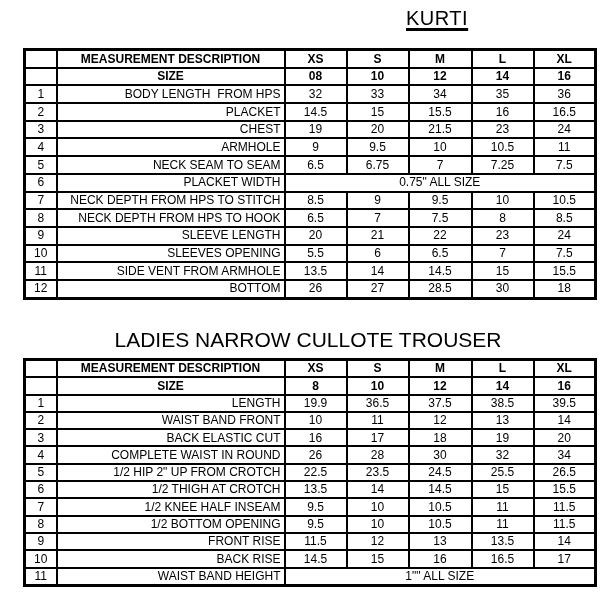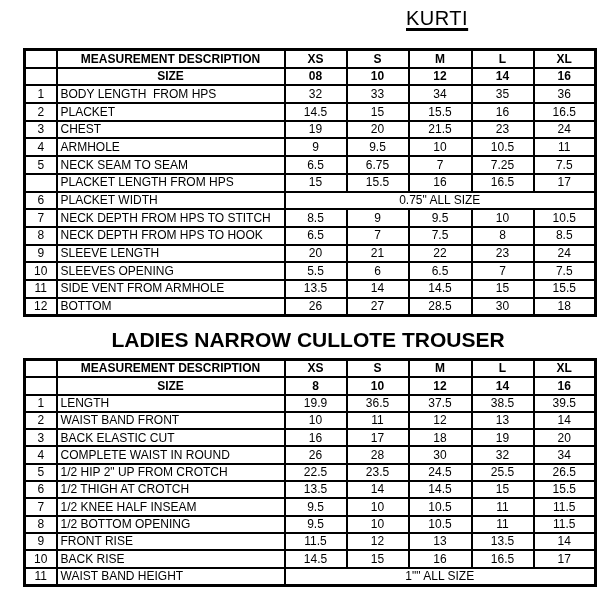--- a/index.html
+++ b/index.html
@@ -26,21 +26,21 @@
     text-underline-offset: 3px;
     letter-spacing: 0.5px;
   }
   .trouser-title {
     position: absolute;
     left: 23px;
     top: 328px;
     width: 570px;
     text-align: center;
     font-size: 21px;
-    font-weight: bold;
+    font-weight: normal;
   }
   .table-wrap { position: absolute; left: 23px; }
   .t0 { top: 48px; }
   .t1 { top: 358px; }
   table.meas-table {
     border-collapse: collapse;
     table-layout: fixed;
     border: 3px solid #000;
   }
   table.meas-table td {
@@ -48,21 +48,21 @@
     font-size: 12px;
     line-height: 1.05;
     padding: 0 3px;
     text-align: center;
     vertical-align: middle;
     white-space: pre;
     overflow: hidden;
   }
   .t0 td { height: 15.7px; }
   .t1 td { height: 15.3px; }
-  table.meas-table td.desc { text-align: left; }
+  table.meas-table td.desc { text-align: right; }
   table.meas-table tr.hdr td { font-weight: bold; }
 </style>
 </head>
 <body>
 
 <div class="page">
 
   <div class="kurti-title">KURTI</div>
 
   <div class="table-wrap t0">
@@ -134,29 +134,20 @@
           <tr>
             <td>5</td>
             <td class="desc">NECK SEAM TO SEAM</td>
             <td>6.5</td>
             <td>6.75</td>
             <td>7</td>
             <td>7.25</td>
             <td>7.5</td>
           </tr>
           <tr>
-            <td></td>
-            <td class="desc">PLACKET LENGTH FROM HPS</td>
-            <td>15</td>
-            <td>15.5</td>
-            <td>16</td>
-            <td>16.5</td>
-            <td>17</td>
-          </tr>
-          <tr>
             <td>6</td>
             <td class="desc">PLACKET WIDTH</td>
             <td colspan="5">0.75" ALL SIZE</td>
           </tr>
           <tr>
             <td>7</td>
             <td class="desc">NECK DEPTH FROM HPS TO STITCH</td>
             <td>8.5</td>
             <td>9</td>
             <td>9.5</td>

